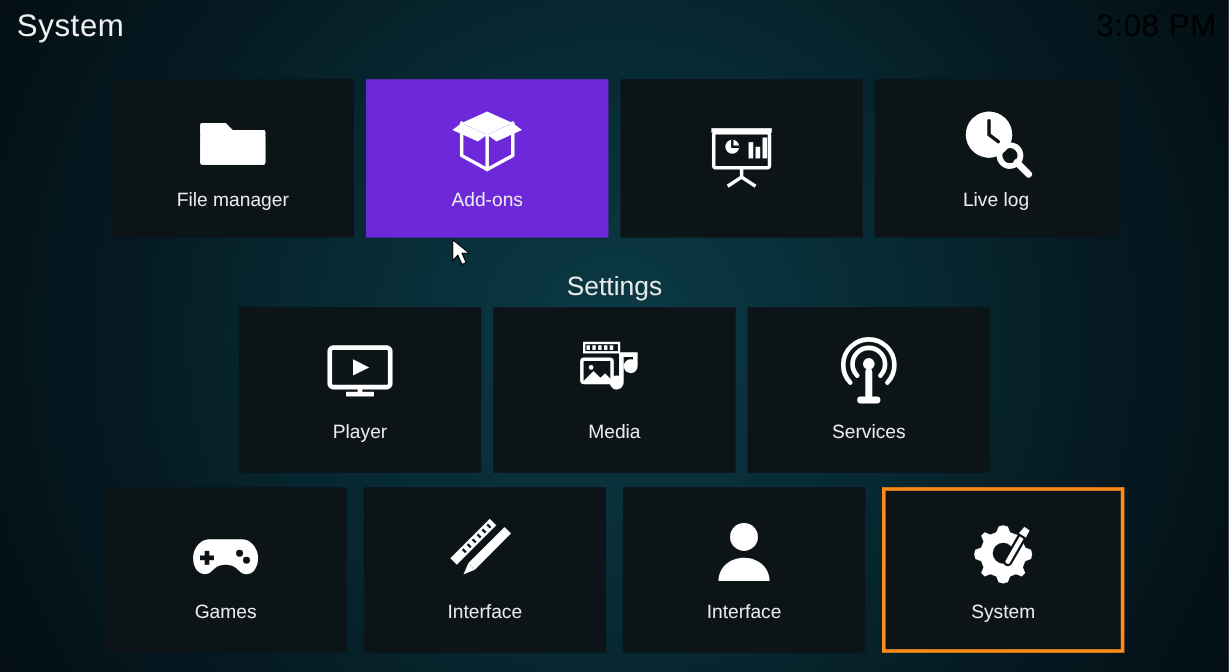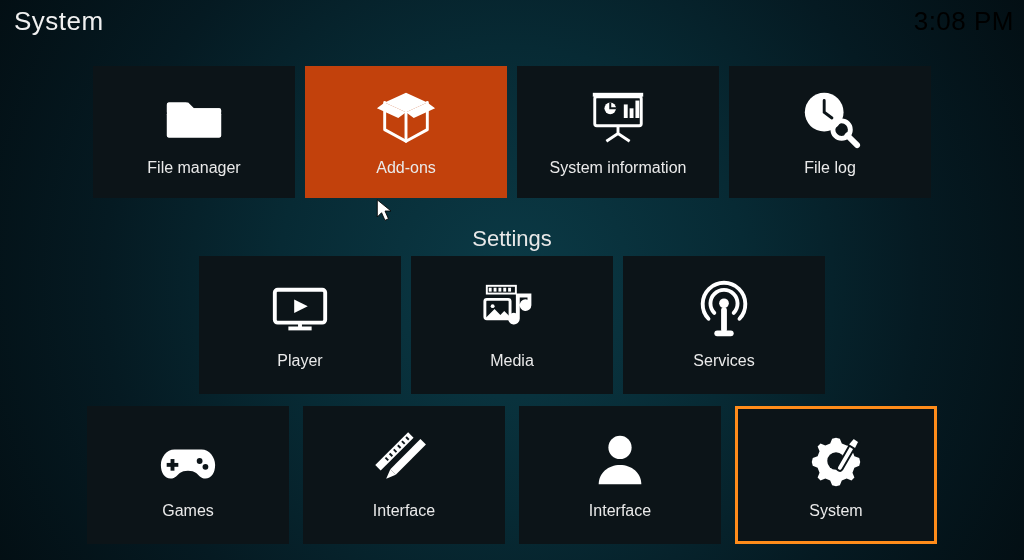--- a/index.html
+++ b/index.html
@@ -66,21 +66,21 @@
     flex-direction: column;
     align-items: center;
     justify-content: center;
     gap: 10px;
     border: 3px solid transparent;
     cursor: pointer;
   }
   .row1 .tile { height: 132px; }
 
   .tile.hover {
-    background: #c2410c;
+    background: #6d28d9;
   }
   .tile.highlight {
     border-color: #ff8c1a;
   }
 
   .tile .icon-wrap {
     width: 70px; height: 62px;
     display: flex; align-items: center; justify-content: center;
   }
   .tile .icon-wrap svg { width: 100%; height: 100%; }
@@ -138,33 +138,32 @@
         <rect x="8" y="10" width="48" height="30" rx="2" fill="none" stroke="#fff" stroke-width="3"></rect>
         <circle cx="24" cy="22" r="6"></circle>
           <path d="M24 16v6h6" stroke="#0c1418" stroke-width="2" fill="none"></path>
         <rect x="38" y="18" width="4" height="14"></rect>
           <rect x="44" y="22" width="4" height="10"></rect>
           <rect x="50" y="14" width="4" height="18"></rect>
         <path d="M32 40v8M20 56l12-8 12 8" stroke="#fff" stroke-width="3" fill="none"></path>
         <rect x="6" y="6" width="52" height="4"></rect>
       </svg>
     </span>
-    <span class="label">System information</span>
   </div>
 
   <div class="tile">
     <span class="icon-wrap">
       <svg viewBox="0 0 64 64" fill="#fff">
         <circle cx="26" cy="26" r="20"></circle>
         <path d="M26 14v12l8 6" stroke="#0c1418" stroke-width="3" fill="none" stroke-linecap="round"></path>
         <circle cx="44" cy="44" r="9" fill="none" stroke="#fff" stroke-width="5"></circle>
         <path d="M50 50l10 10" stroke="#fff" stroke-width="6" stroke-linecap="round"></path>
       </svg>
     </span>
-    <span class="label">File log</span>
+    <span class="label">Live log</span>
   </div>
 
 </div>
 
 <div class="section-heading">Settings</div>
 
 <div class="row2">
 
   <div class="tile">
     <span class="icon-wrap">

